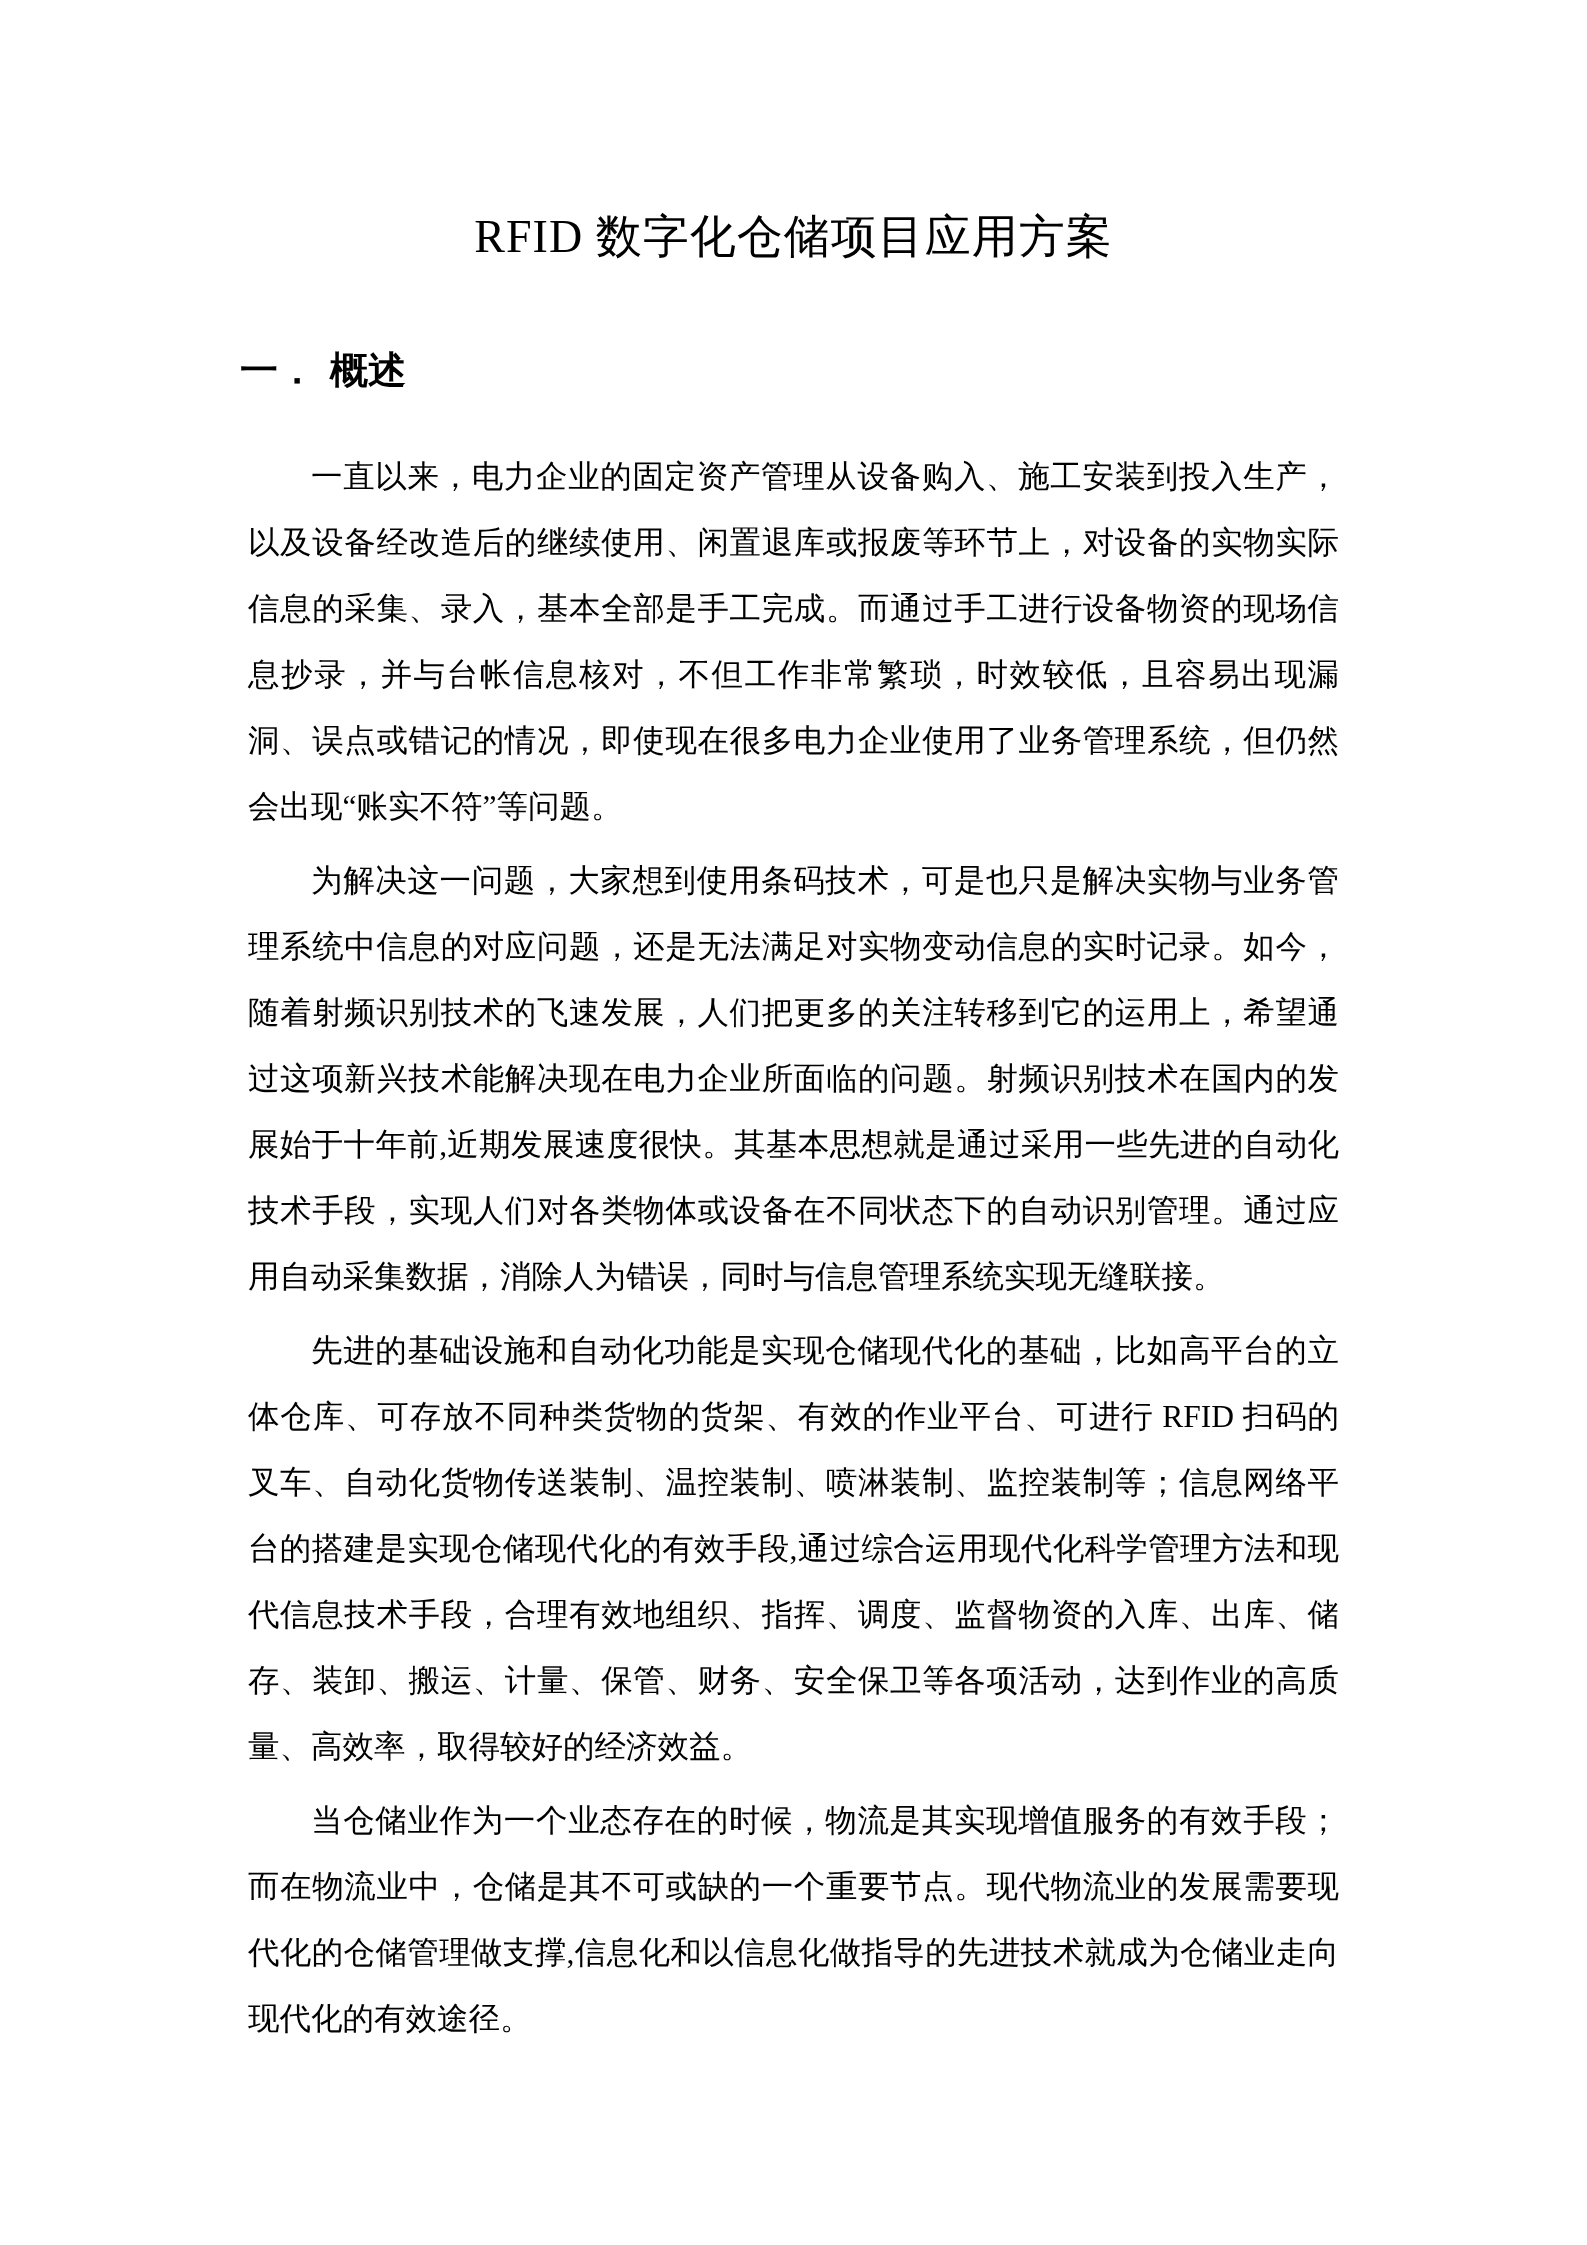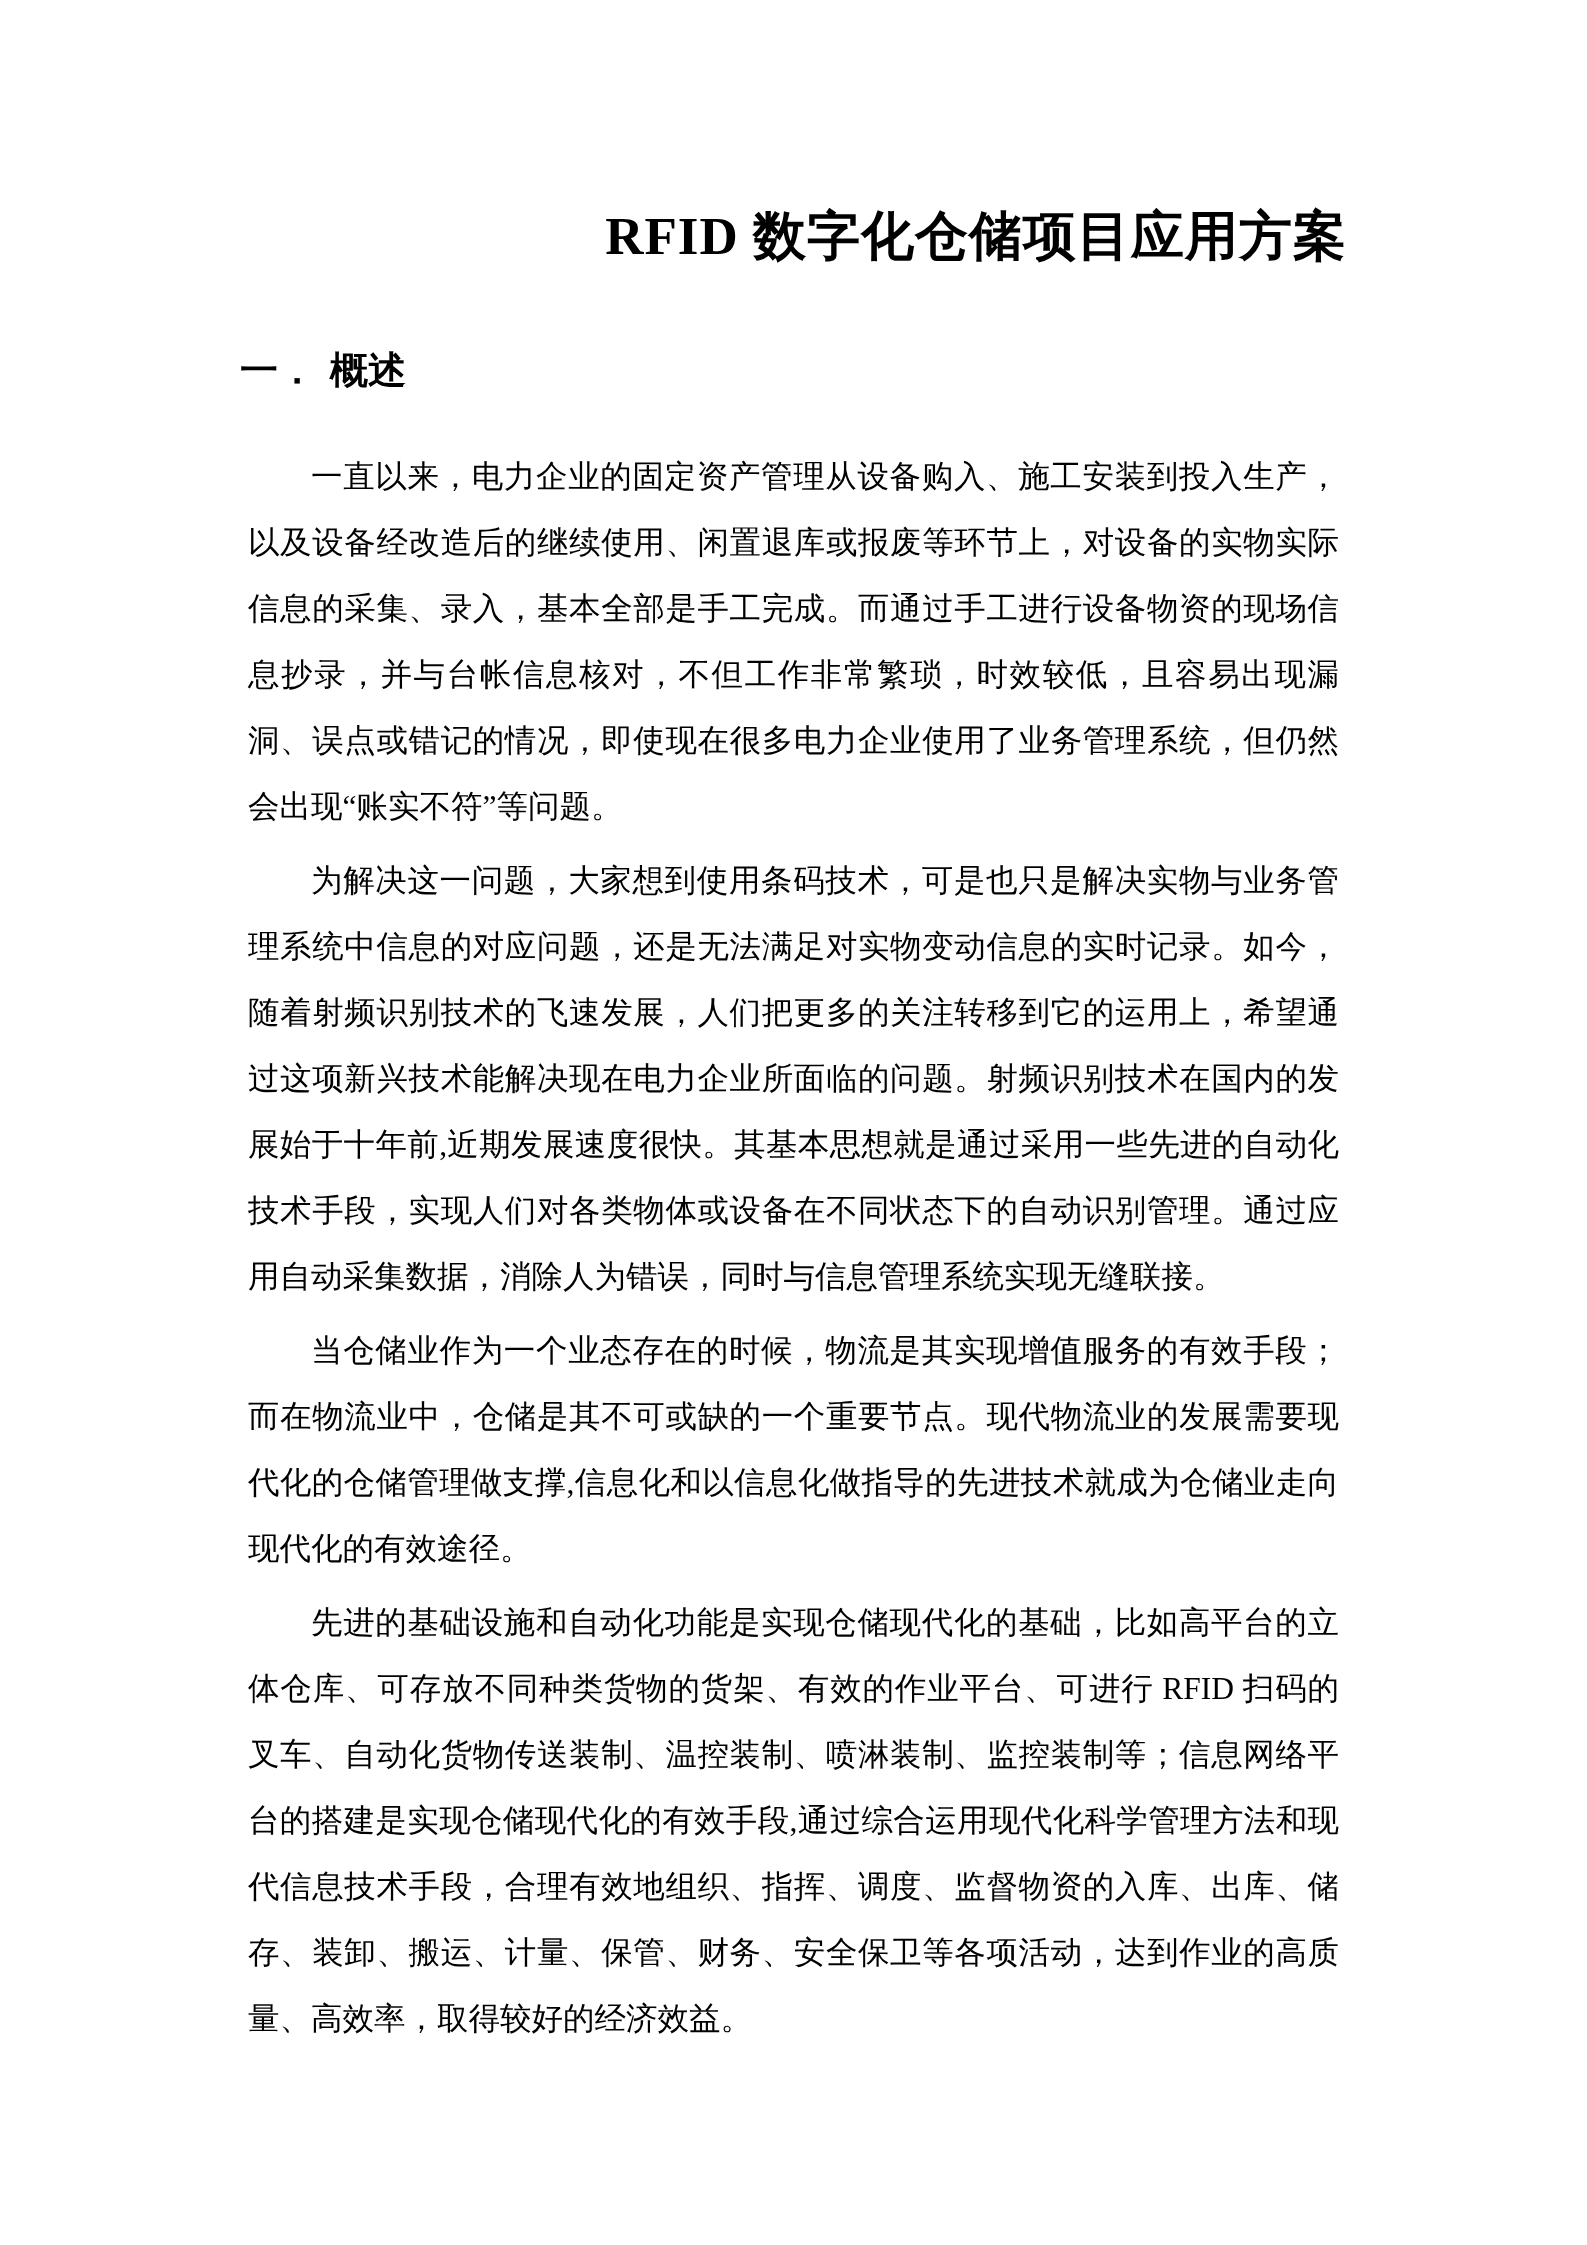--- a/index.html
+++ b/index.html
@@ -13,24 +13,24 @@
     height: 2245px;
     background: #ffffff;
     color: #000000;
     box-sizing: border-box;
     padding: 196px 240px 0 240px;
     overflow: hidden;
     font-family: "Liberation Serif", "DejaVu Serif", serif;
   }
   .doc-title {
     margin: 14px 0 0 0;
-    font-size: 53px;
+    font-size: 46px;
     line-height: 53px;
-    font-weight: 700;
-    text-align: right;
+    font-weight: 400;
+    text-align: center;
     letter-spacing: 1px;
   }
   .section-heading {
     margin: 85px 0 0 0;
     font-size: 38px;
     line-height: 44px;
     font-weight: 700;
   }
   .section-heading .num {
     margin-right: 14px;
@@ -65,17 +65,17 @@
 
   <h2 class="section-heading">
     <span class="num">一．</span><span>概述</span>
   </h2>
 
   <p class="body first-para">一直以来，电力企业的固定资产管理从设备购入、施工安装到投入生产，以及设备经改造后的继续使用、闲置退库或报废等环节上，对设备的实物实际信息的采集、录入，基本全部是手工完成。而通过手工进行设备物资的现场信息抄录，并与台帐信息核对，不但工作非常繁琐，时效较低，且容易出现漏洞、误点或错记的情况，即使现在很多电力企业使用了业务管理系统，但仍然会出现“账实不符”等问题。</p>
 
   <p class="body">为解决这一问题，大家想到使用条码技术，可是也只是解决实物与业务管理系统中信息的对应问题，还是无法满足对实物变动信息的实时记录。如今，随着射频识别技术的飞速发展，人们把更多的关注转移到它的运用上，希望通过这项新兴技术能解决现在电力企业所面临的问题。射频识别技术在国内的发展始于十年前,近期发展速度很快。其基本思想就是通过采用一些先进的自动化技术手段，实现人们对各类物体或设备在不同状态下的自动识别管理。通过应用自动采集数据，消除人为错误，同时与信息管理系统实现无缝联接。</p>
 
 
+  <p class="body">先进的基础设施和自动化功能是实现仓储现代化的基础，比如高平台的立体仓库、可存放不同种类货物的货架、有效的作业平台、可进行 RFID 扫码的叉车、自动化货物传送装制、温控装制、喷淋装制、监控装制等；信息网络平台的搭建是实现仓储现代化的有效手段,通过综合运用现代化科学管理方法和现代信息技术手段，合理有效地组织、指挥、调度、监督物资的入库、出库、储存、装卸、搬运、计量、保管、财务、安全保卫等各项活动，达到作业的高质量、高效率，取得较好的经济效益。</p>
+
   <p class="body">当仓储业作为一个业态存在的时候，物流是其实现增值服务的有效手段；而在物流业中，仓储是其不可或缺的一个重要节点。现代物流业的发展需要现代化的仓储管理做支撑,信息化和以信息化做指导的先进技术就成为仓储业走向现代化的有效途径。</p>
-
-  <p class="body">先进的基础设施和自动化功能是实现仓储现代化的基础，比如高平台的立体仓库、可存放不同种类货物的货架、有效的作业平台、可进行 RFID 扫码的叉车、自动化货物传送装制、温控装制、喷淋装制、监控装制等；信息网络平台的搭建是实现仓储现代化的有效手段,通过综合运用现代化科学管理方法和现代信息技术手段，合理有效地组织、指挥、调度、监督物资的入库、出库、储存、装卸、搬运、计量、保管、财务、安全保卫等各项活动，达到作业的高质量、高效率，取得较好的经济效益。</p>
 
 </div>
 
 </body></html>

